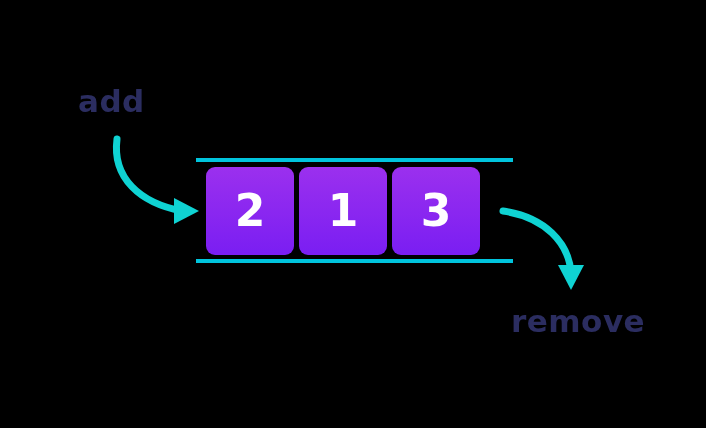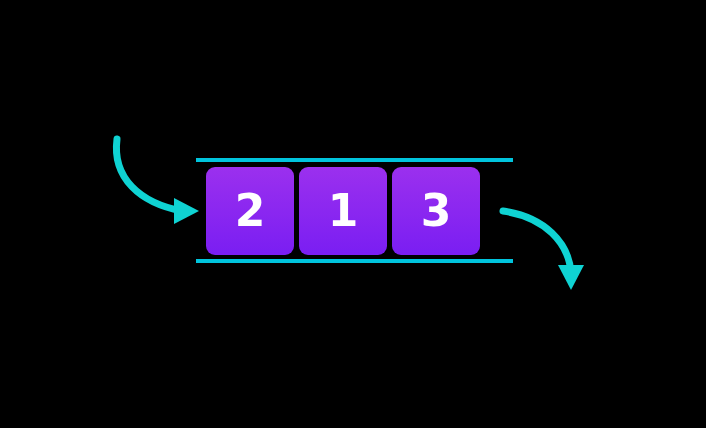--- a/index.html
+++ b/index.html
@@ -83,21 +83,23 @@
     width: 706px;
     height: 428px;
     pointer-events: none;
   }
 </style>
 </head>
 <body style="background: rgb(0, 0, 0);">
 
 <div id="stage" style="background: rgb(0, 0, 0);">
 
+  <div class="label" id="label-add" style="color: rgb(43, 45, 96);">add</div>
 
+  <div class="label" id="label-remove" style="color: rgb(43, 45, 96);">remove</div>
 
   <div class="rail" id="rail-top" style="background: rgb(0, 196, 221);"></div>
 
   <div class="rail" id="rail-bottom" style="background: rgb(0, 196, 221);"></div>
 
   <div id="queue-boxes">
     <div class="queue-box" style="background: linear-gradient(rgb(155, 48, 238) 0%, rgb(122, 30, 242) 100%);">
       <span class="queue-box-value" style="color: rgb(255, 255, 255);">2</span>
     </div>
     <div class="queue-box" style="background: linear-gradient(rgb(155, 48, 238) 0%, rgb(122, 30, 242) 100%);">

